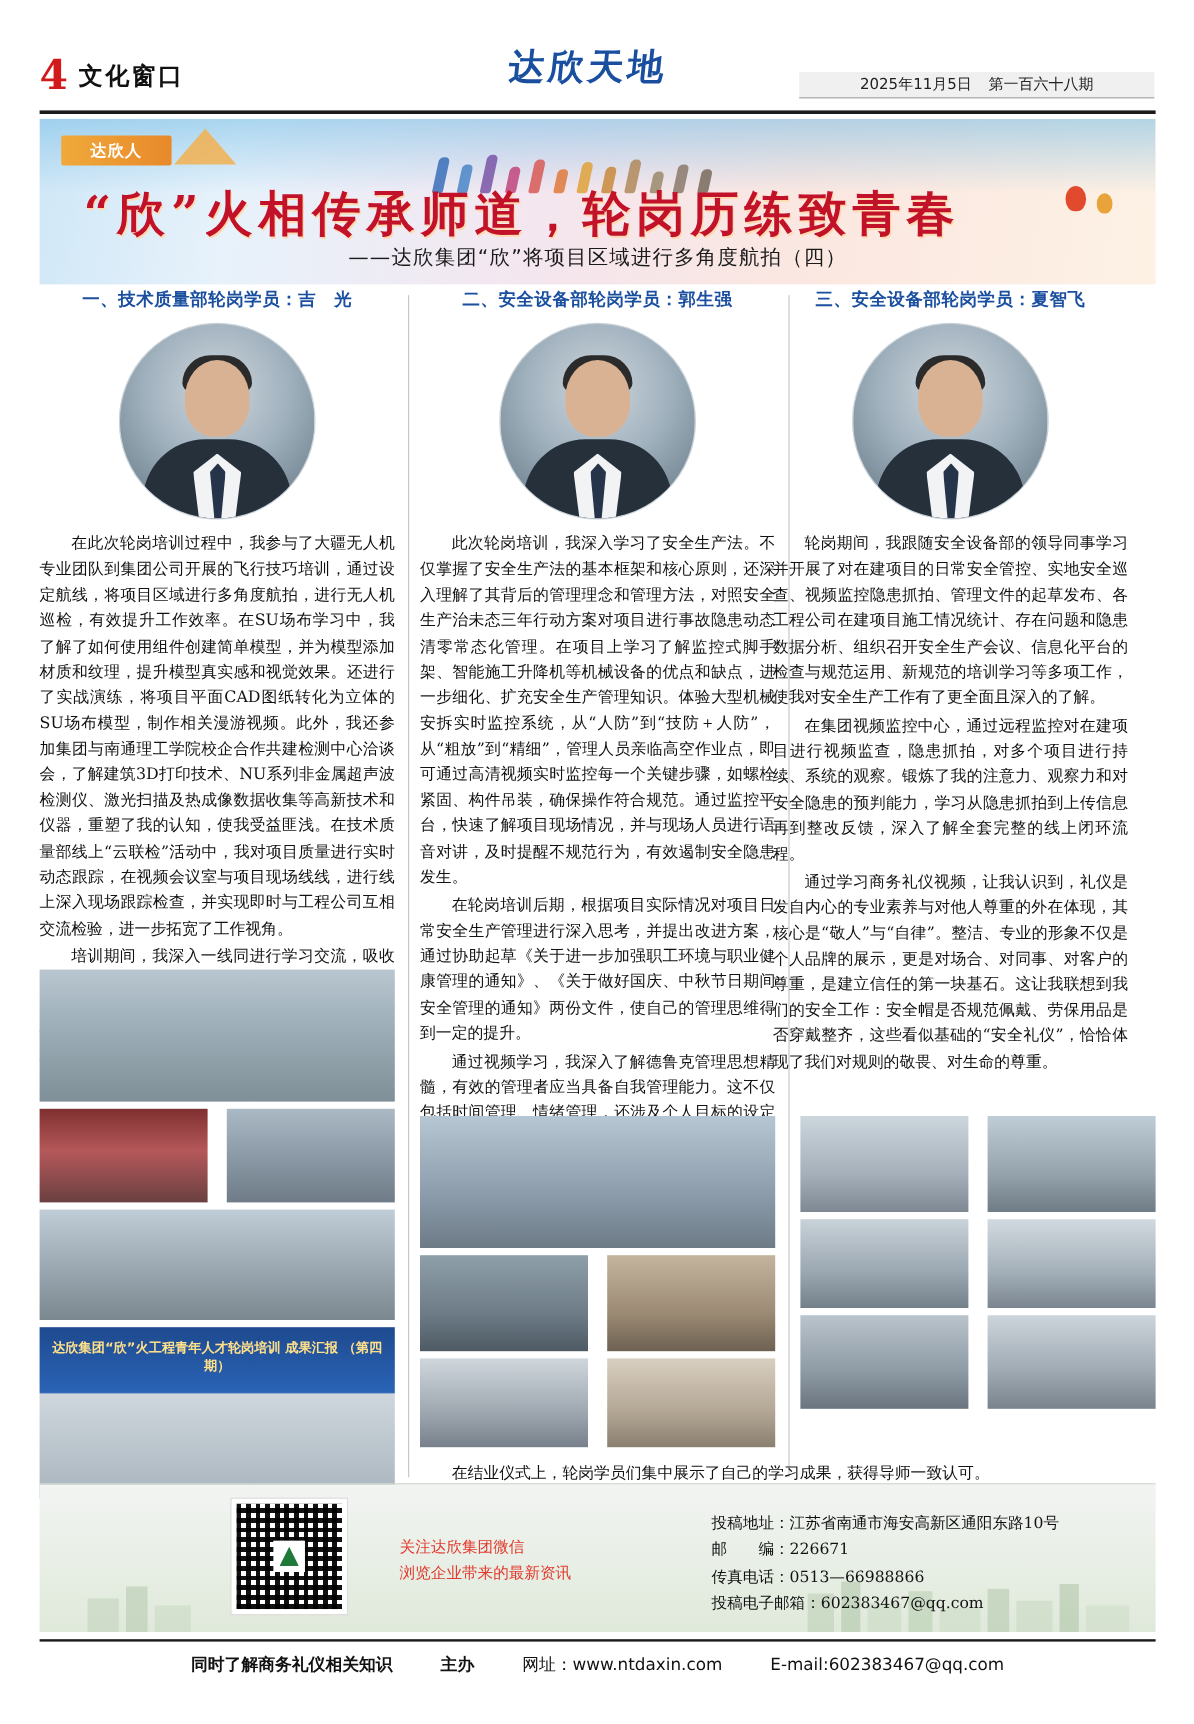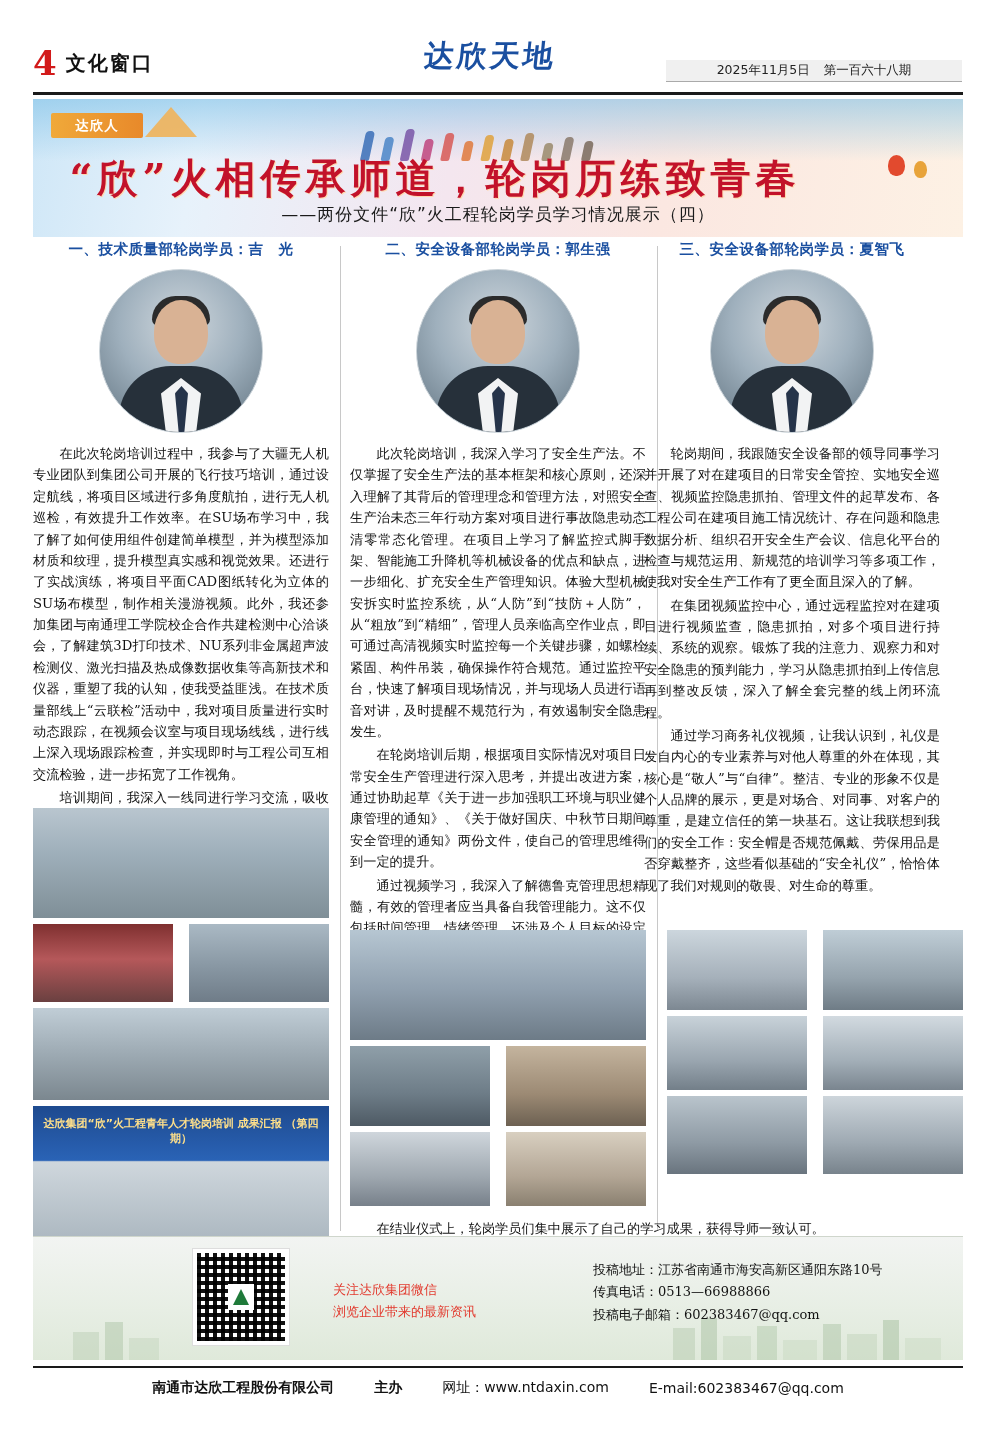--- a/index.html
+++ b/index.html
@@ -339,21 +339,21 @@
       <span class="runner" style="background:#b08a5c;height:28px"></span>
       <span class="runner" style="background:#9a8a6c;height:18px"></span>
       <span class="runner" style="background:#8a7a6c;height:24px"></span>
       <span class="runner" style="background:#7a6a5c;height:20px"></span>
     </div>
     <div class="tag-mount"></div>
     <div class="tag-person">达欣人</div>
     <div class="balloon"></div>
     <div class="balloon b2"></div>
     <div class="hero-title">“欣”火相传承师道，轮岗历练致青春</div>
-    <div class="hero-sub">——两份文件“欣”火工程轮岗学员学习情况展示（四）</div>
+    <div class="hero-sub">——达欣集团“欣”将项目区域进行多角度航拍（四）</div>
   </div>
 
   <div class="content">
 
     <div class="vrule v1"></div>
     <div class="vrule v2"></div>
 
     <div class="col col1">
       <div class="col-head">一、技术质量部轮岗学员：吉　光</div>
       <div class="portrait">
@@ -452,31 +452,34 @@
     </div>
     <div class="qr-caption">
       <div>关注达欣集团微信</div>
       <div>浏览企业带来的最新资讯</div>
     </div>
     <div class="contact-list">
       <div>
         <span>投稿地址：</span><span>江苏省南通市海安高新区通阳东路10号</span>
       </div>
       <div>
+        <span>邮　　编：</span><span>226671</span>
+      </div>
+      <div>
         <span>传真电话：</span><span>0513—66988866</span>
       </div>
       <div>
         <span>投稿电子邮箱：</span><span>602383467@qq.com</span>
       </div>
     </div>
   </div>
 
   <div class="rule-bot"></div>
   <div class="footer">
-    <span>南通市达欣工程股份有限公司</span>
+    <span>同时了解商务礼仪相关知识</span>
     <span>主办</span>
     <span>
       <span class="light">网址：</span><span class="light">www.ntdaxin.com</span>
     </span>
     <span>
       <span class="light">E-mail:</span><span class="light">602383467@qq.com</span>
     </span>
   </div>
 
 </div>

